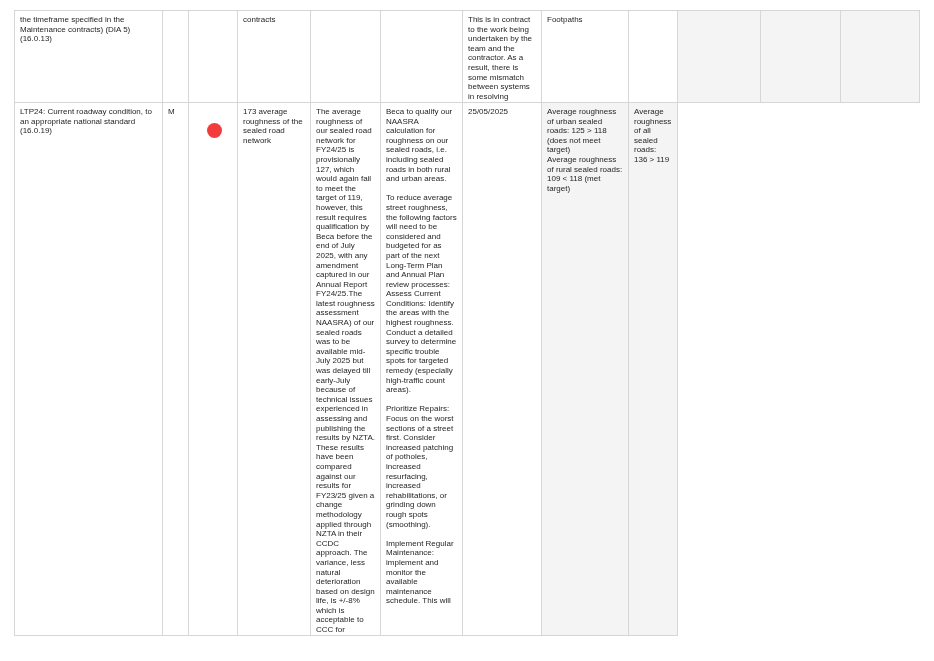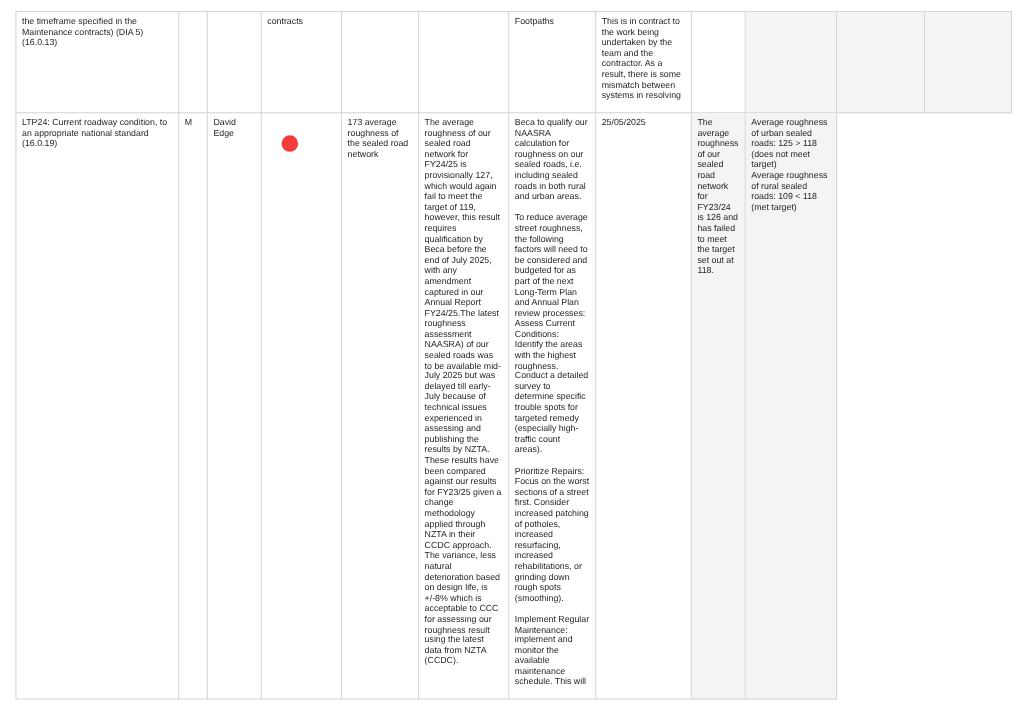--- a/index.html
+++ b/index.html
@@ -56,42 +56,42 @@
 
 <div class="page">
   <div class="report-table">
 
     <div class="cell">the timeframe specified in the Maintenance contracts) (DIA 5) (16.0.13)</div>
     <div class="cell"></div>
     <div class="cell"></div>
     <div class="cell">contracts</div>
     <div class="cell"></div>
     <div class="cell"></div>
+    <div class="cell">This is in contract to the work being undertaken by the team and the contractor. As a result, there is some mismatch between systems in resolving</div>
     <div class="cell">Footpaths</div>
-    <div class="cell">This is in contract to the work being undertaken by the team and the contractor. As a result, there is some mismatch between systems in resolving</div>
     <div class="cell"></div>
     <div class="cell shaded"></div>
     <div class="cell shaded"></div>
     <div class="cell shaded"></div>
 
     <div class="cell">LTP24: Current roadway condition, to an appropriate national standard (16.0.19)</div>
     <div class="cell">M</div>
-    <div class="cell">David Edge</div>
     <div class="cell">
       <div class="dot" style="background: rgb(244, 59, 59);"></div>
     </div>
     <div class="cell">173 average roughness of the sealed road network</div>
     <div class="cell">The average roughness of our sealed road network for FY24/25 is provisionally 127, which would again fail to meet the target of 119, however, this result requires qualification by Beca before the end of July 2025, with any amendment captured in our Annual Report FY24/25.The latest roughness assessment NAASRA) of our sealed roads was to be available mid-July 2025 but was delayed till early-July because of technical issues experienced in assessing and publishing the results by NZTA. These results have been compared against our results for FY23/25 given a change methodology applied through NZTA in their CCDC approach. The variance, less natural deterioration based on design life, is +/-8% which is acceptable to CCC for assessing our roughness result using the latest data from NZTA (CCDC).</div>
     <div class="cell">Beca to qualify our NAASRA calculation for roughness on our sealed roads, i.e. including sealed roads in both rural and urban areas.
 
 To reduce average street roughness, the following factors will need to be considered and budgeted for as part of the next Long-Term Plan and Annual Plan review processes:
 Assess Current Conditions: Identify the areas with the highest roughness. Conduct a detailed survey to determine specific trouble spots for targeted remedy (especially high-traffic count areas).
 
 Prioritize Repairs: Focus on the worst sections of a street first. Consider increased patching of potholes, increased resurfacing, increased rehabilitations, or grinding down rough spots (smoothing).
 
 Implement Regular Maintenance: implement and monitor the available maintenance schedule. This will</div>
     <div class="cell">25/05/2025</div>
-    <div class="cell shaded">The average roughness of our sealed road network for FY23/24 is 126 and has failed to meet the target set out at 118.</div>
     <div class="cell shaded">Average roughness of urban sealed roads: 125 &gt; 118 (does not meet target)
 Average roughness of rural sealed roads: 109 &lt; 118 (met target)</div>
+    <div class="cell shaded">Average roughness of all sealed roads:
+136 &gt; 119</div>
 
   </div>
 </div>
 
 </body></html>

